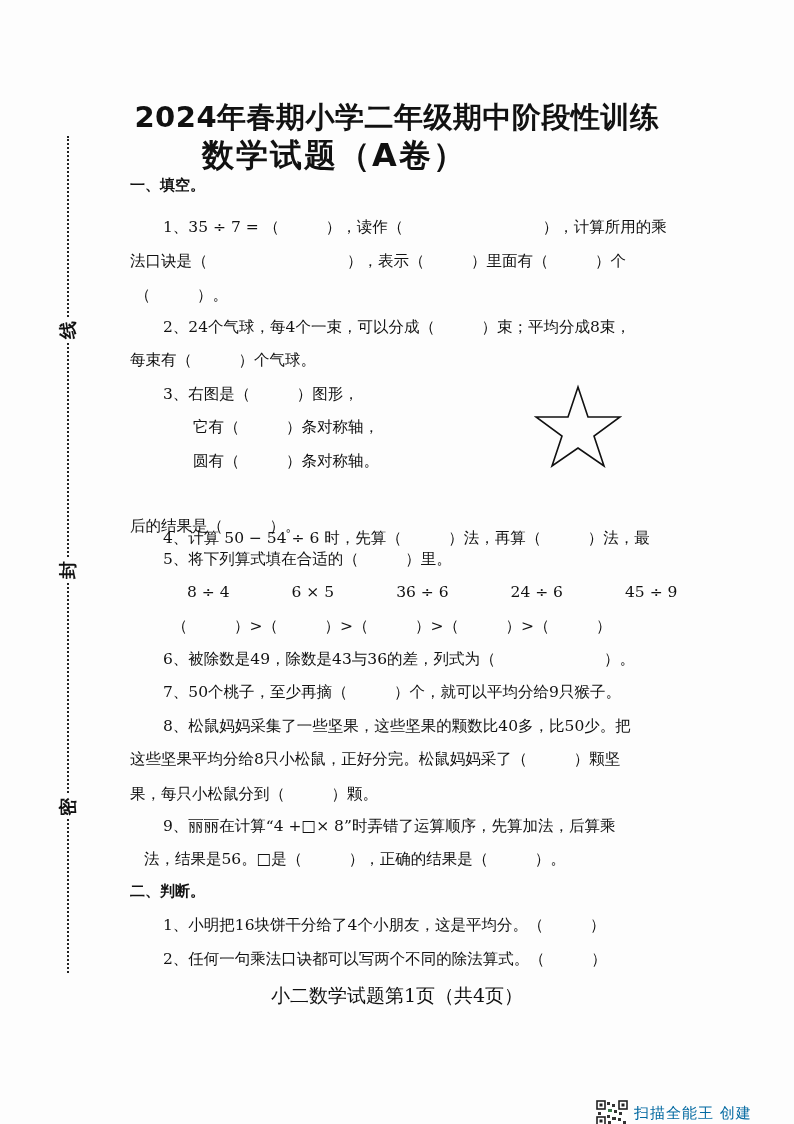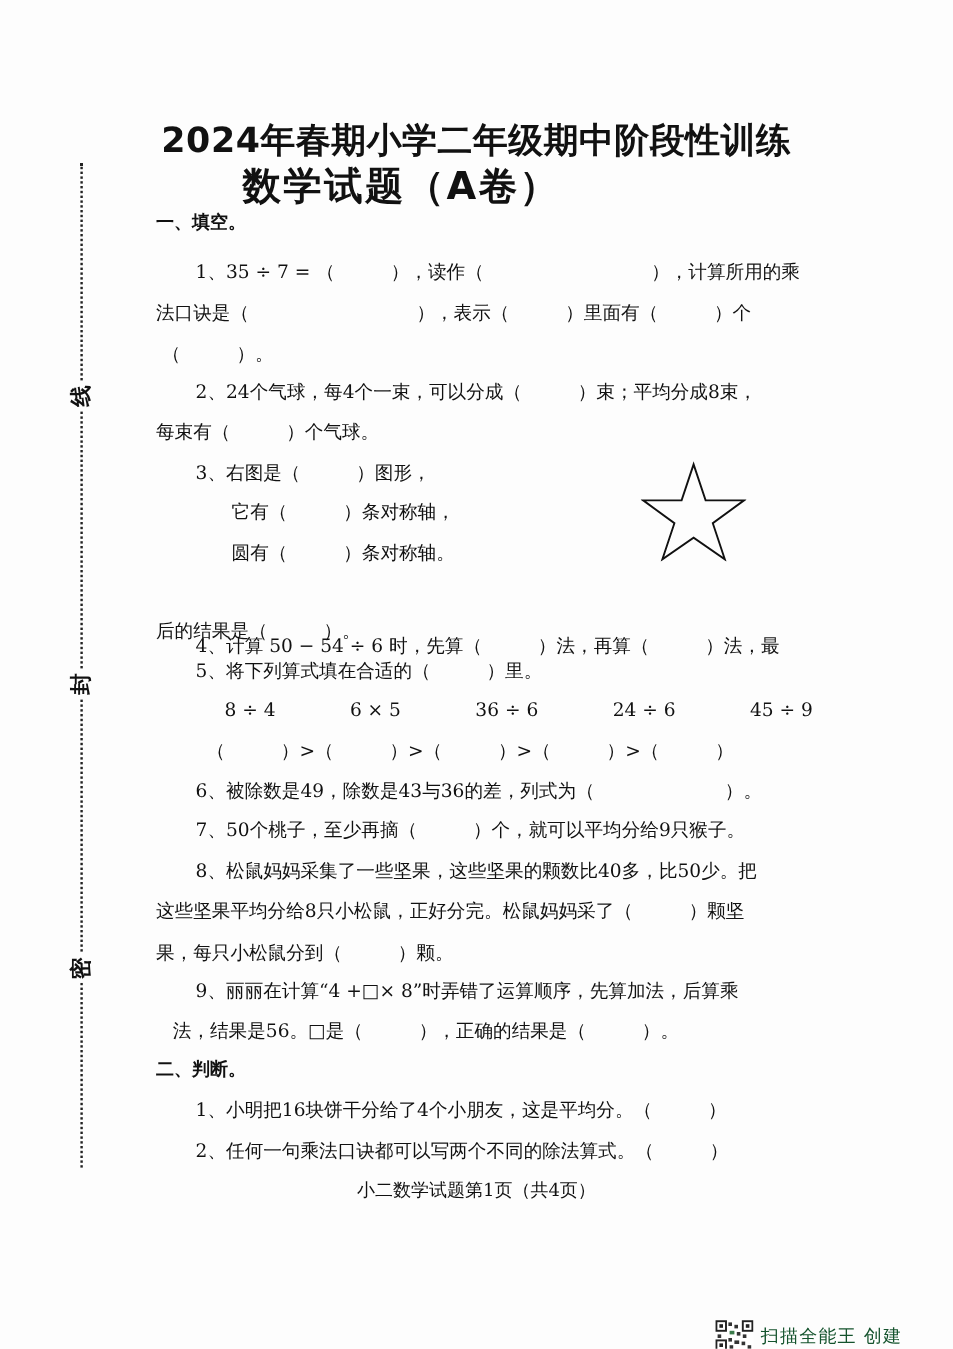--- a/index.html
+++ b/index.html
@@ -19,24 +19,24 @@
     border-left:2px dotted #222;
   }
   .bchar {
     position:absolute; left:56px; width:24px; height:24px; line-height:24px;
     text-align:center; font-size:18px; font-weight:bold;
     background:#fdfdfd;
     transform:rotate(-90deg);
     font-family:"DejaVu Sans","Liberation Sans",sans-serif;
   }
   .star { position:absolute; left:534px; top:384px; width:88px; height:84px; }
-  .footer { left:0; width:794px; text-align:center; top:983px; font-size:15px; }
+  .footer { left:0; width:794px; text-align:center; top:983px; font-size:19px; }
   .watermark { position:absolute; left:596px; top:1100px; display:flex; align-items:center; gap:6px; }
   .qr { width:32px; height:26px; }
-  .wm-text { font-family:"DejaVu Sans","Liberation Sans",sans-serif; font-size:15px; color:#14532d; letter-spacing:1px; }
+  .wm-text { font-family:"DejaVu Sans","Liberation Sans",sans-serif; font-size:15px; color:#0369a1; letter-spacing:1px; }
 </style>
 </head>
 <body>
 
 <div class="binding"></div>
 <div class="bchar" style="top:318px;">线</div>
 <div class="bchar" style="top:558px;">封</div>
 <div class="bchar" style="top:795px;">密</div>
 
 <div class="abs title1">2024年春期小学二年级期中阶段性训练</div>

